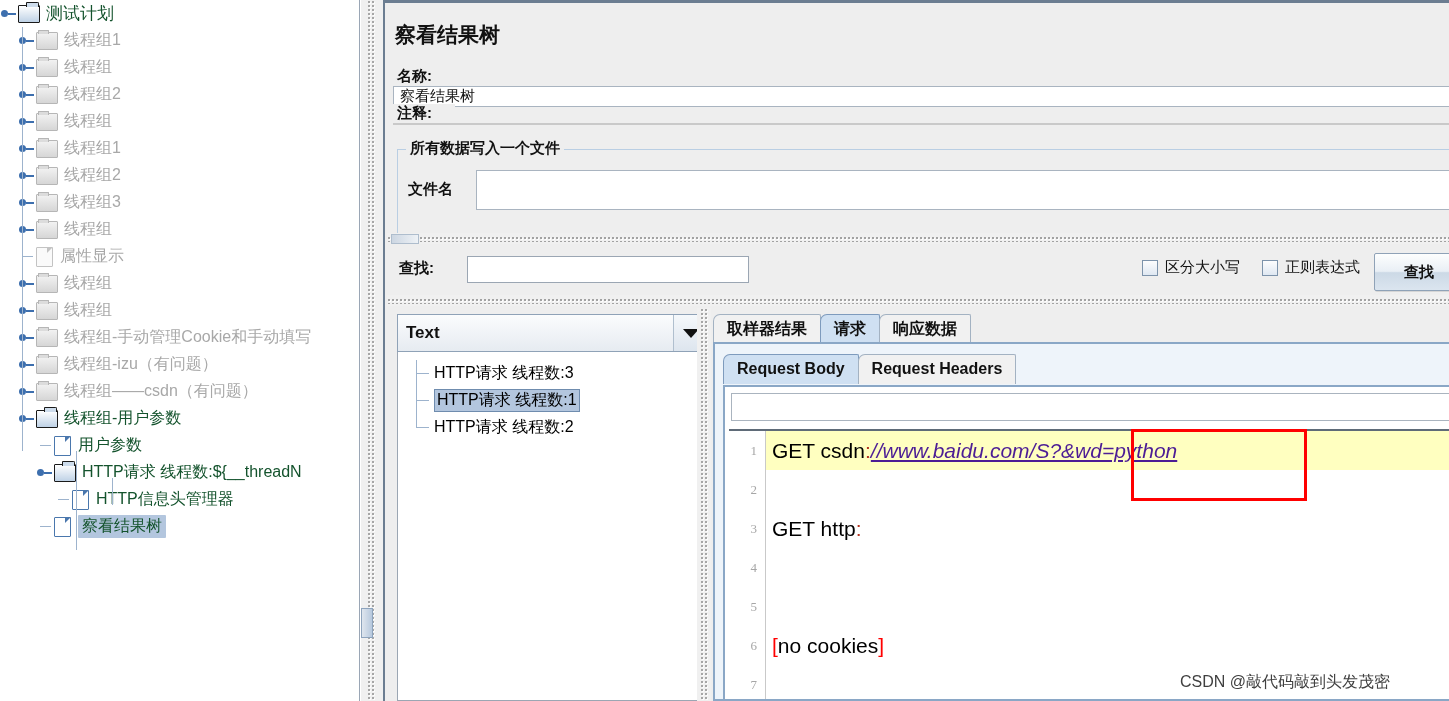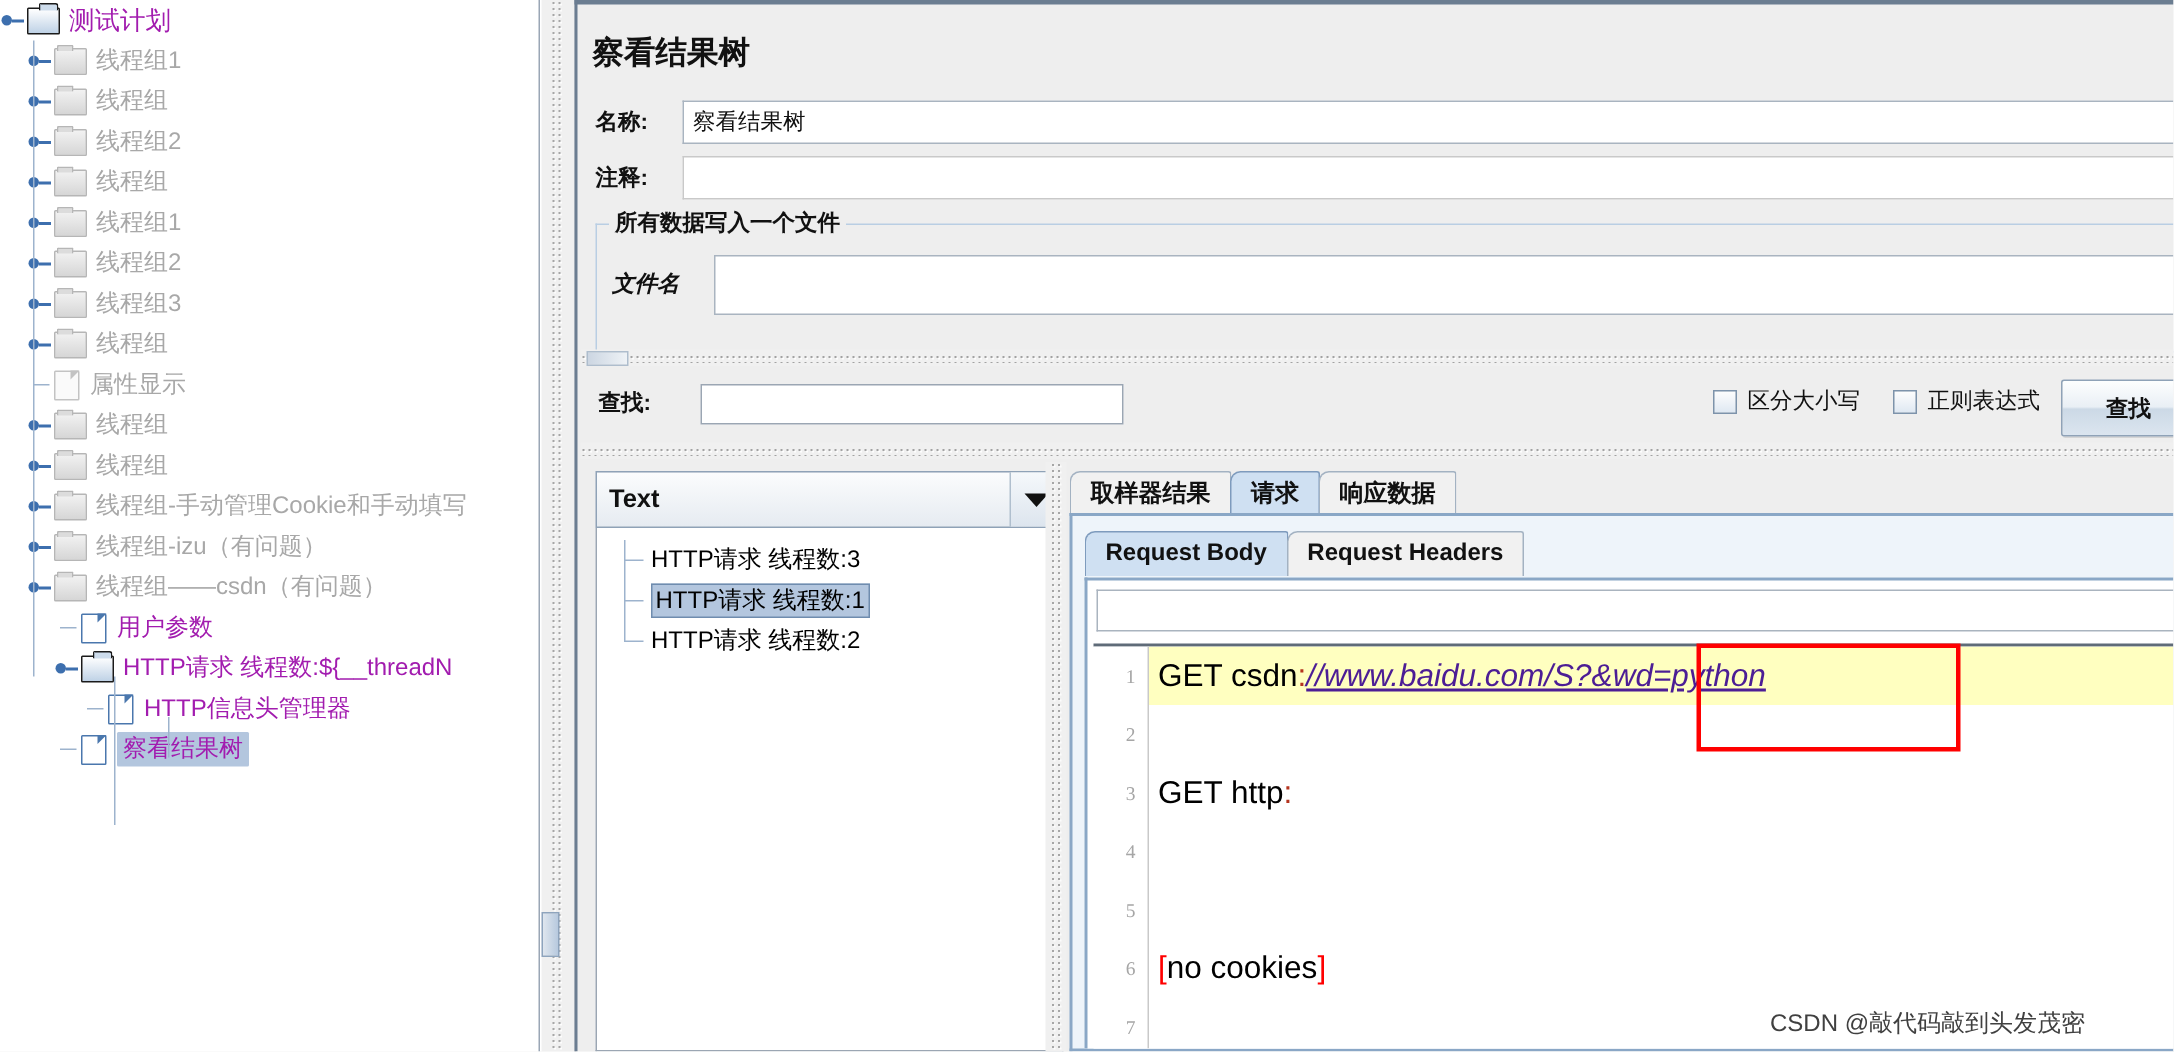--- a/index.html
+++ b/index.html
@@ -127,21 +127,21 @@
     margin-right: 7px;
   }
   .ficon.page-gray::after {
     content:"";
     position:absolute;
     right:-1px; top:-1px;
     width:0; height:0;
     border-left: 6px solid #c3c3c3;
     border-bottom: 6px solid transparent;
   }
-  .tlabel { color: #a21caf; }
+  .tlabel { color: #14532d; }
   .tlabel.dim { color: #a8a8a8; }
   .tlabel.sel {
     background: #b3c6de;
     padding: 1px 4px;
     border-radius: 1px;
   }
   .tlabel.root { font-size: 17px; }
 
   
   #splitter-main {
@@ -187,24 +187,25 @@
     position: absolute;
     left: 10px; top: 18px;
     font-size: 21px;
     font-weight: bold;
     color: #111;
   }
 
   .field-row {
     position: absolute;
     left: 8px;
-    height: 29px;
+    height: 17px;
     display: flex;
     align-items: stretch;
     right: 0;
+    flex-direction: column;
   }
   .field-label {
     width: 62px;
     display: flex;
     align-items: center;
     font-size: 15px;
     font-weight: bold;
     color: #111;
     background: #eeeeee;
     padding-left: 4px;
@@ -244,21 +245,20 @@
     font-size: 15px;
     font-weight: bold;
     color: #111;
   }
   #filename-label {
     position: absolute;
     left: 10px; top: 30px;
     font-size: 15px;
     font-weight: bold;
     color: #111;
-    font-style: italic;
   }
   #filename-input {
     position: absolute;
     left: 78px; top: 20px;
     right: 0; height: 40px;
     background: #ffffff;
     border: 1px solid #a9b4c0;
     border-right: none;
     box-sizing: border-box;
   }
@@ -626,20 +626,26 @@
           <span class="indent" style="width: 18px;"></span>
           <span class="handle expandable"></span>
           <span class="ficon folder-gray"></span>
           <span class="tlabel dim">线程组-izu（有问题）</span>
         </div>
         <div class="tree-row">
           <span class="indent" style="width: 18px;"></span>
           <span class="handle expandable"></span>
           <span class="ficon folder-gray"></span>
           <span class="tlabel dim">线程组——csdn（有问题）</span>
+        </div>
+        <div class="tree-row">
+          <span class="indent" style="width: 18px;"></span>
+          <span class="handle expandable"></span>
+          <span class="ficon folder-dark"></span>
+          <span class="tlabel">线程组-用户参数</span>
         </div>
         <div class="tree-row">
           <span class="indent" style="width: 36px;"></span>
           <span class="handle leafline"></span>
           <span class="ficon page"></span>
           <span class="tlabel">用户参数</span>
         </div>
         <div class="tree-row">
           <span class="indent" style="width: 36px;"></span>
           <span class="handle expandable"></span>

